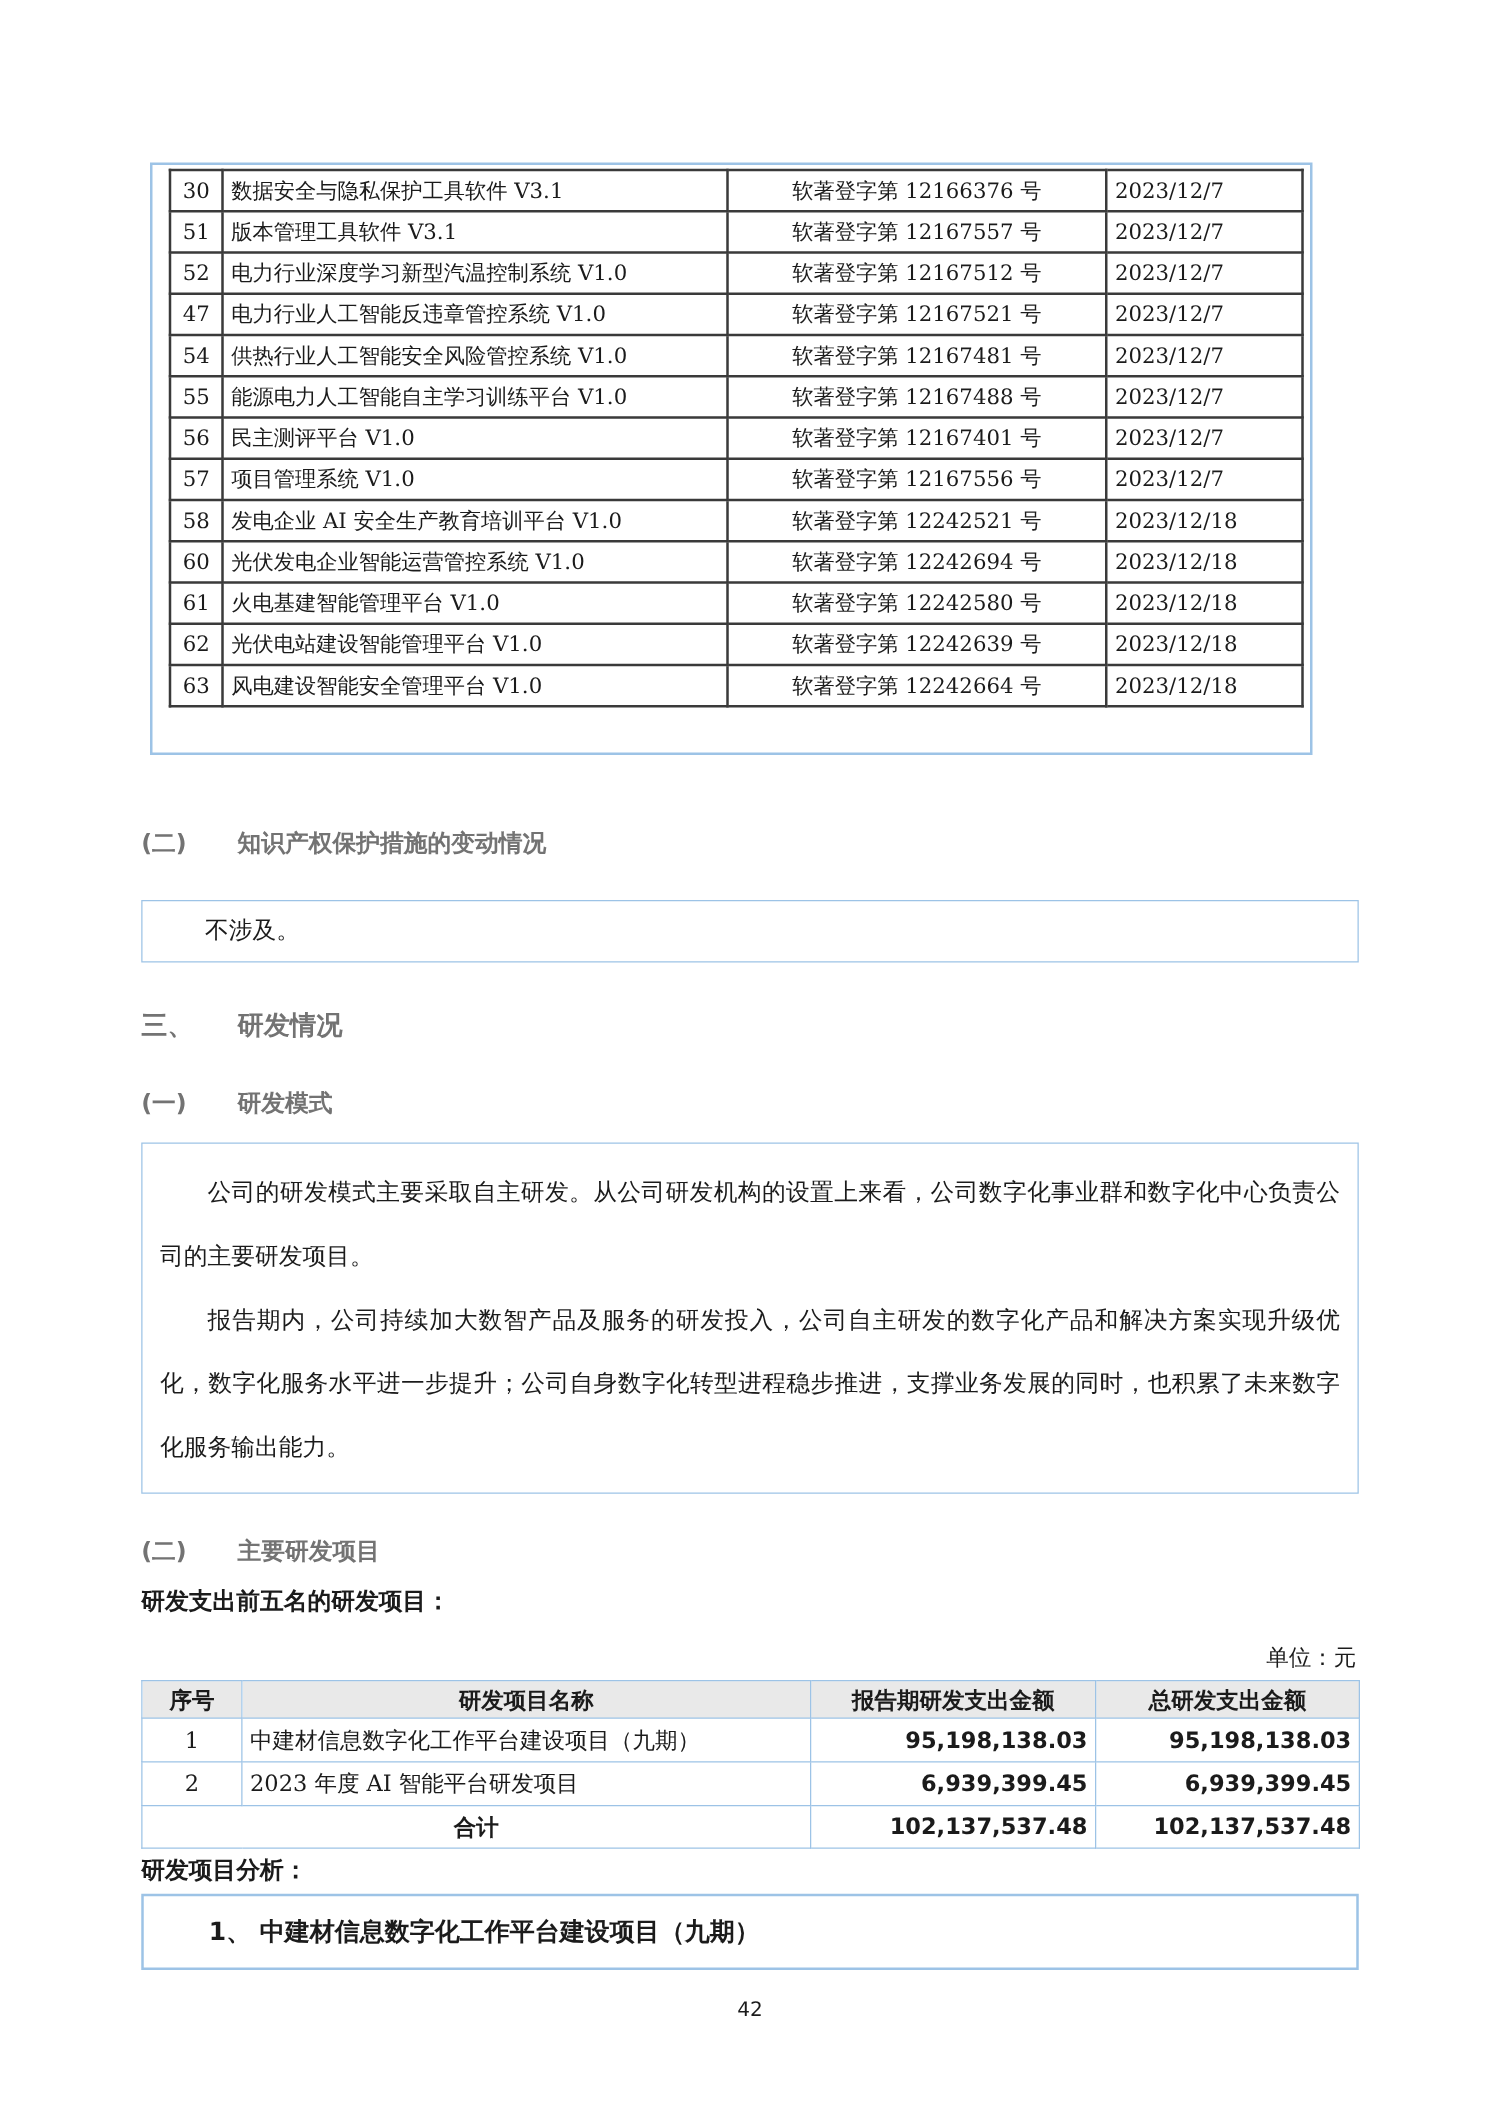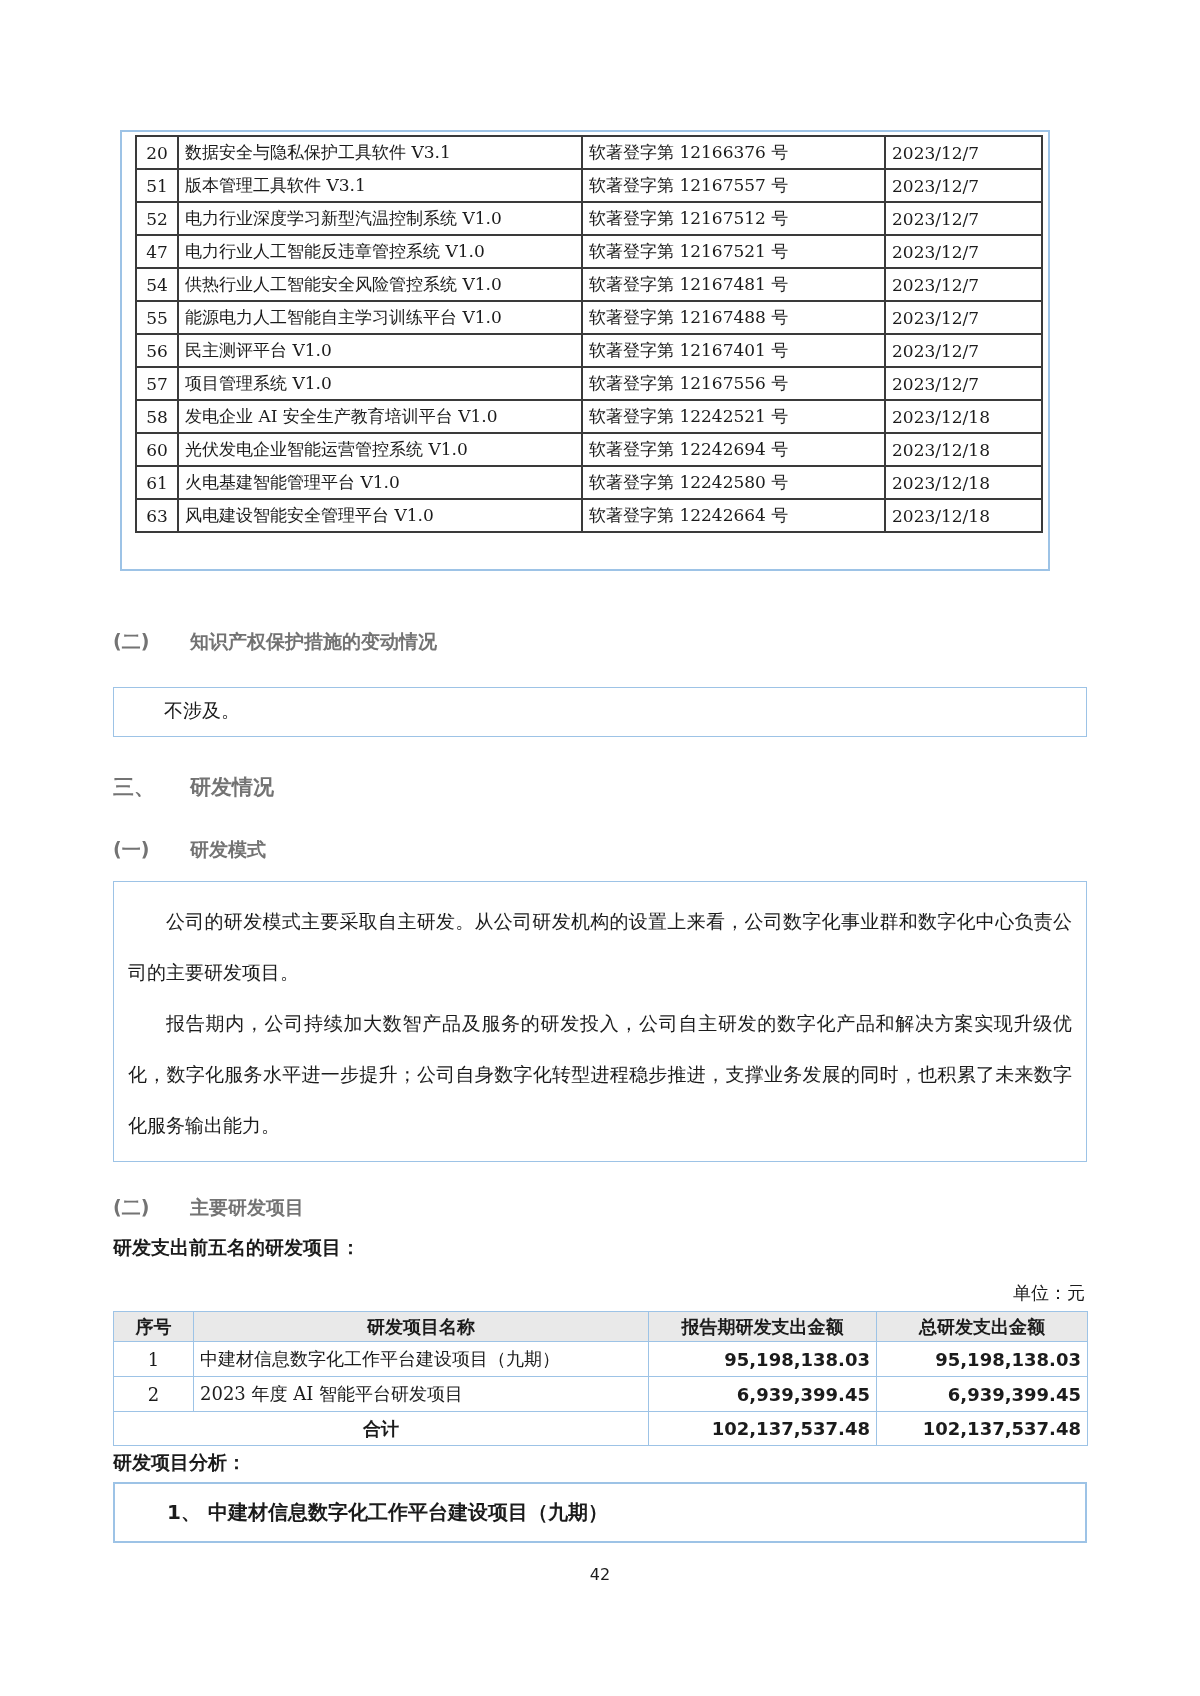--- a/index.html
+++ b/index.html
@@ -30,21 +30,21 @@
   table.ip-table td {
     border: 2px solid #3a3a3a;
     height: 33px;
     padding: 0 6px;
     vertical-align: middle;
     white-space: nowrap;
     overflow: hidden;
   }
   td.c-no   { text-align: center; }
   td.c-name { text-align: left; padding-left: 20px; }
-  td.c-reg  { text-align: left; }
+  td.c-reg  { text-align: center; }
   td.c-date { text-align: left; border-radius: 10px; }
 
   
   .h1, .h2 {
     font-family: "DejaVu Sans", "Liberation Sans", sans-serif;
     font-weight: 700;
     color: #737373;
   }
   .h2 { font-size: 19px; }
   .h1 { font-size: 21px; }
@@ -151,21 +151,21 @@
   <div class="ip-table-wrap">
     <table class="ip-table">
       <colgroup>
           <col style="width:42px">
           <col style="width:404px">
           <col style="width:303px">
           <col style="width:157px">
         </colgroup>
       <tbody>
         <tr>
-          <td class="c-no">20</td>
+          <td class="c-no">30</td>
           <td class="c-name">数据安全与隐私保护工具软件 V3.1</td>
           <td class="c-reg">软著登字第 12166376 号</td>
           <td class="c-date">2023/12/7</td>
         </tr>
         <tr>
           <td class="c-no">51</td>
           <td class="c-name">版本管理工具软件 V3.1</td>
           <td class="c-reg">软著登字第 12167557 号</td>
           <td class="c-date">2023/12/7</td>
         </tr>
@@ -214,20 +214,26 @@
         <tr>
           <td class="c-no">60</td>
           <td class="c-name">光伏发电企业智能运营管控系统 V1.0</td>
           <td class="c-reg">软著登字第 12242694 号</td>
           <td class="c-date">2023/12/18</td>
         </tr>
         <tr>
           <td class="c-no">61</td>
           <td class="c-name">火电基建智能管理平台 V1.0</td>
           <td class="c-reg">软著登字第 12242580 号</td>
+          <td class="c-date">2023/12/18</td>
+        </tr>
+        <tr>
+          <td class="c-no">62</td>
+          <td class="c-name">光伏电站建设智能管理平台 V1.0</td>
+          <td class="c-reg">软著登字第 12242639 号</td>
           <td class="c-date">2023/12/18</td>
         </tr>
         <tr>
           <td class="c-no">63</td>
           <td class="c-name">风电建设智能安全管理平台 V1.0</td>
           <td class="c-reg">软著登字第 12242664 号</td>
           <td class="c-date">2023/12/18</td>
         </tr>
       </tbody>
     </table>

